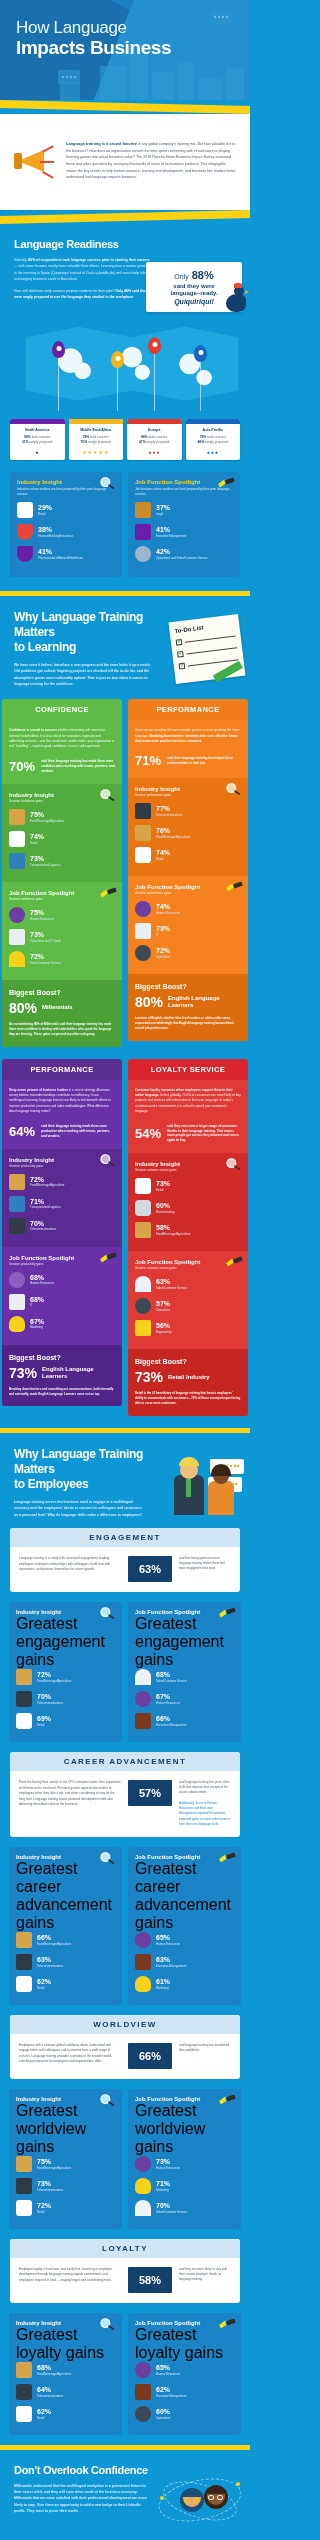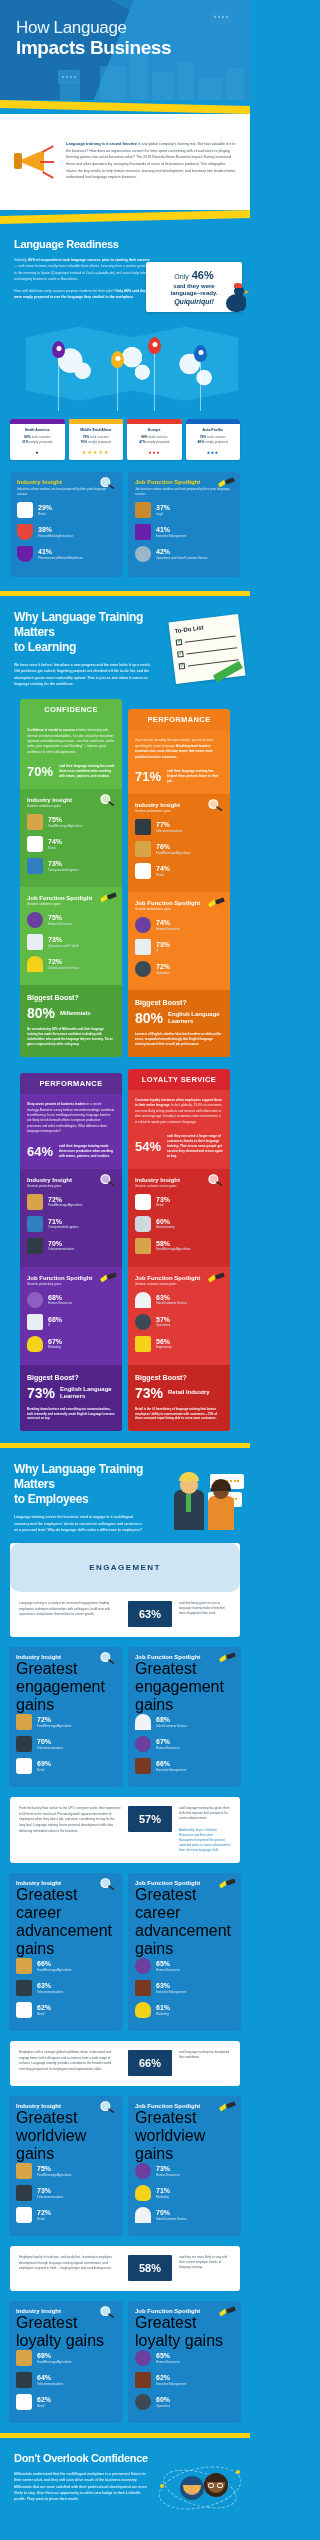--- a/index.html
+++ b/index.html
@@ -114,21 +114,21 @@
   .todo { position:absolute; right:8px; top:22px; width:70px; height:62px; background:#fdfdf4;
      transform:rotate(-7deg); box-shadow:0 1px 3px rgba(0,0,0,.2); padding:6px 5px; }
   .todo .t { font-size:6px; font-weight:bold; color:#223; transform:rotate(-1deg);}
   .todo .ln { display:flex; align-items:center; gap:3px; margin-top:6px;}
   .todo .bx { width:6px;height:6px;border:1px solid #2d3b45; position:relative;}
   .todo .bx::after{content:"✓"; position:absolute; left:0px; top:-3px; font-size:7px; color:#3fae49;}
   .todo .sq { flex:1; height:1px; background:#444; }
   .marker { position:absolute; right:2px; bottom:2px; width:30px; height:8px;
      background:#3fae49; transform:rotate(-22deg); border-radius:1px;}
 
-  .cols { display:flex; gap:6px; padding:0 20px 12px; align-items:flex-end;}
+  .cols { display:flex; gap:6px; padding:0 2px 12px; align-items:flex-start;}
   .col { flex:1; border-radius:3px; overflow:hidden; }
   .col .hdr { text-align:center; padding:6px 2px; font-size:7.5px; font-weight:bold;
      color:#fff; letter-spacing:.4px; }
   .col .body { padding:8px 7px 0; }
   .col .intro-t { font-size:3.1px; line-height:1.75; color:rgba(255,255,255,.93); }
   .col .intro-t b { color:#fff; }
   .bigstat { display:flex; align-items:center; gap:6px; margin:9px 0 10px; }
   .bigstat .n { font-size:13px; font-weight:bold; color:#fff; }
   .bigstat .d { font-size:3.1px; line-height:1.6; color:#fff; font-weight:bold;}
   .sub { margin:0 -7px; padding:8px 7px 7px; position:relative; }
@@ -144,22 +144,22 @@
   
   .emphead { background:#0d97d4; padding:14px 14px 10px; position:relative;}
   .emphead .sec-title{ font-size:12px; line-height:1.25; width:150px;}
   .emphead .sec-sub{ width:130px;}
   .people { position:absolute; right:6px; top:26px; width:84px; height:56px;}
   .ppl { position:absolute; bottom:0; }
   .bubble { position:absolute; background:#fff; border-radius:2px; width:34px; height:15px;}
   .bubble i { position:absolute; left:5px; top:6px; width:24px; height:2px; border-top:2px dotted #f4a52a;}
 
   .ecard { background:#fff; margin:0 10px 10px; border-radius:3px; overflow:hidden; }
-  .ecard .eh { background:#cfe5f4; text-align:center; padding:20px; font-size:8px;
-     font-weight:bold; color:#14416b; letter-spacing:1.4px;border-radius:10px; }
+  .ecard .eh { background:#cfe5f4; text-align:center; padding:5px; font-size:8px;
+     font-weight:bold; color:#14416b; letter-spacing:1.4px; }
   .ecard .eb { padding:9px 9px 10px; display:flex; gap:7px; align-items:flex-start;}
   .ecard .txt { flex:1; font-size:3.1px; line-height:1.8; color:#52636f;}
   .ecard .stat { flex:0 0 44px; background:#14416b; color:#fff; text-align:center;
      padding:7px 2px; font-size:11px; font-weight:bold; border-radius:1px;}
   .ecard .statnote { flex:0 0 52px; font-size:3px; line-height:1.7; color:#52636f;}
   .epanes { display:flex; gap:6px; padding:0 9px 10px; }
   .epane { flex:1; background:#1a84c6; border-radius:3px; padding:7px; position:relative;}
 
   
   .mill { background:#0d97d4; padding:14px 14px 12px; position:relative; }
@@ -219,21 +219,21 @@
     <div class="sec-sub">
       <span>Globally, </span><b>80% of respondents took language courses prior to starting their careers</b><span> — with some lessons surely more valuable than others. Learning how a rooster greets you in the morning in Spain (Quiquiriquí instead of Cock-a-doodle-do) isn't much help when exchanging business cards in Barcelona.</span>
     </div>
     <div class="sec-sub" style="margin-top:6px;">
       <span>How well did those early courses prepare students for their jobs? </span><b>Only 46% said they were amply prepared to use the language they studied in the workplace.</b>
     </div>
 
     <div class="callout">
       <div class="big">
         <span>Only</span>
-        <b>46%</b>
+        <b>88%</b>
       </div>
       <div class="big" style="font-size:6px;">said they were</div>
       <div class="big" style="font-size:6px;">language–ready.</div>
       <div class="it">Quiquiriquí!</div>
     </div>
     <div class="rooster">
       <div class="body"></div>
         <div class="head"></div>
         <div class="comb"></div>
         <div class="beak"></div>
@@ -780,20 +780,21 @@
           <div class="ic" style="background:#7a3a22;border-radius:2px;"></div>
           <div>
             <div class="val">66%</div>
             <div class="lbl">Executive Management</div>
           </div>
         </div>
     </div>
   </div>
 
   <div class="ecard">
+    <div class="eh">CAREER ADVANCEMENT</div>
     <div class="eb">
       <div class="txt">
         <span>From the factory floor worker to the CFO, everyone wants their experience to lift them to the next level. Personal growth opportunities matter to employees when they take a job, and when considering to stay for the long haul. Language training favors personal development while also delivering immediate value to the business.</span>
       </div>
       <div class="stat">57%</div>
       <div class="statnote">
         <span>said language training has given them skills that improve their prospects for career advancement.</span>
         <div style="margin-top:6px;color:#2d87c6;">Additionally, those in Human Resources and Executive Management reported the greatest expected gains in career advancement from their new language skills.</div>
       </div>
     </div>
@@ -853,20 +854,21 @@
           <div class="ic" style="background:#f5d21a;border-radius:50% 50% 30% 30%;"></div>
           <div>
             <div class="val">61%</div>
             <div class="lbl">Marketing</div>
           </div>
         </div>
     </div>
   </div>
 
   <div class="ecard">
+    <div class="eh">WORLDVIEW</div>
     <div class="eb">
       <div class="txt">Employees with a stronger global worldview relate, understand and engage better with colleagues and customers from a wide range of cultures. Language training provides a window to the broader world, enriching perspective for employees and organizations alike.</div>
       <div class="stat">66%</div>
       <div class="statnote">said language training has broadened their worldview.</div>
     </div>
   </div>
   <div class="epanes">
     <div class="epane">
       <svg class="tool" viewBox="0 0 20 16">
           <circle cx="7" cy="7" r="5" fill="#bfe6f7" stroke="#fff" stroke-width="1.4"></circle>
@@ -921,20 +923,21 @@
           <div class="ic" style="background:#f0f3f5;border-radius:50% 50% 0 0;"></div>
           <div>
             <div class="val">70%</div>
             <div class="lbl">Sales/Customer Service</div>
           </div>
         </div>
     </div>
   </div>
 
   <div class="ecard">
+    <div class="eh">LOYALTY</div>
     <div class="eb">
       <div class="txt">Employee loyalty is hard won, and easily lost. Investing in employee development through language training signals commitment, and employees respond in kind — staying longer and contributing more.</div>
       <div class="stat">58%</div>
       <div class="statnote">said they are more likely to stay with their current employer thanks to language training.</div>
     </div>
   </div>
   <div class="epanes">
     <div class="epane">
       <svg class="tool" viewBox="0 0 20 16">
           <circle cx="7" cy="7" r="5" fill="#bfe6f7" stroke="#fff" stroke-width="1.4"></circle>

